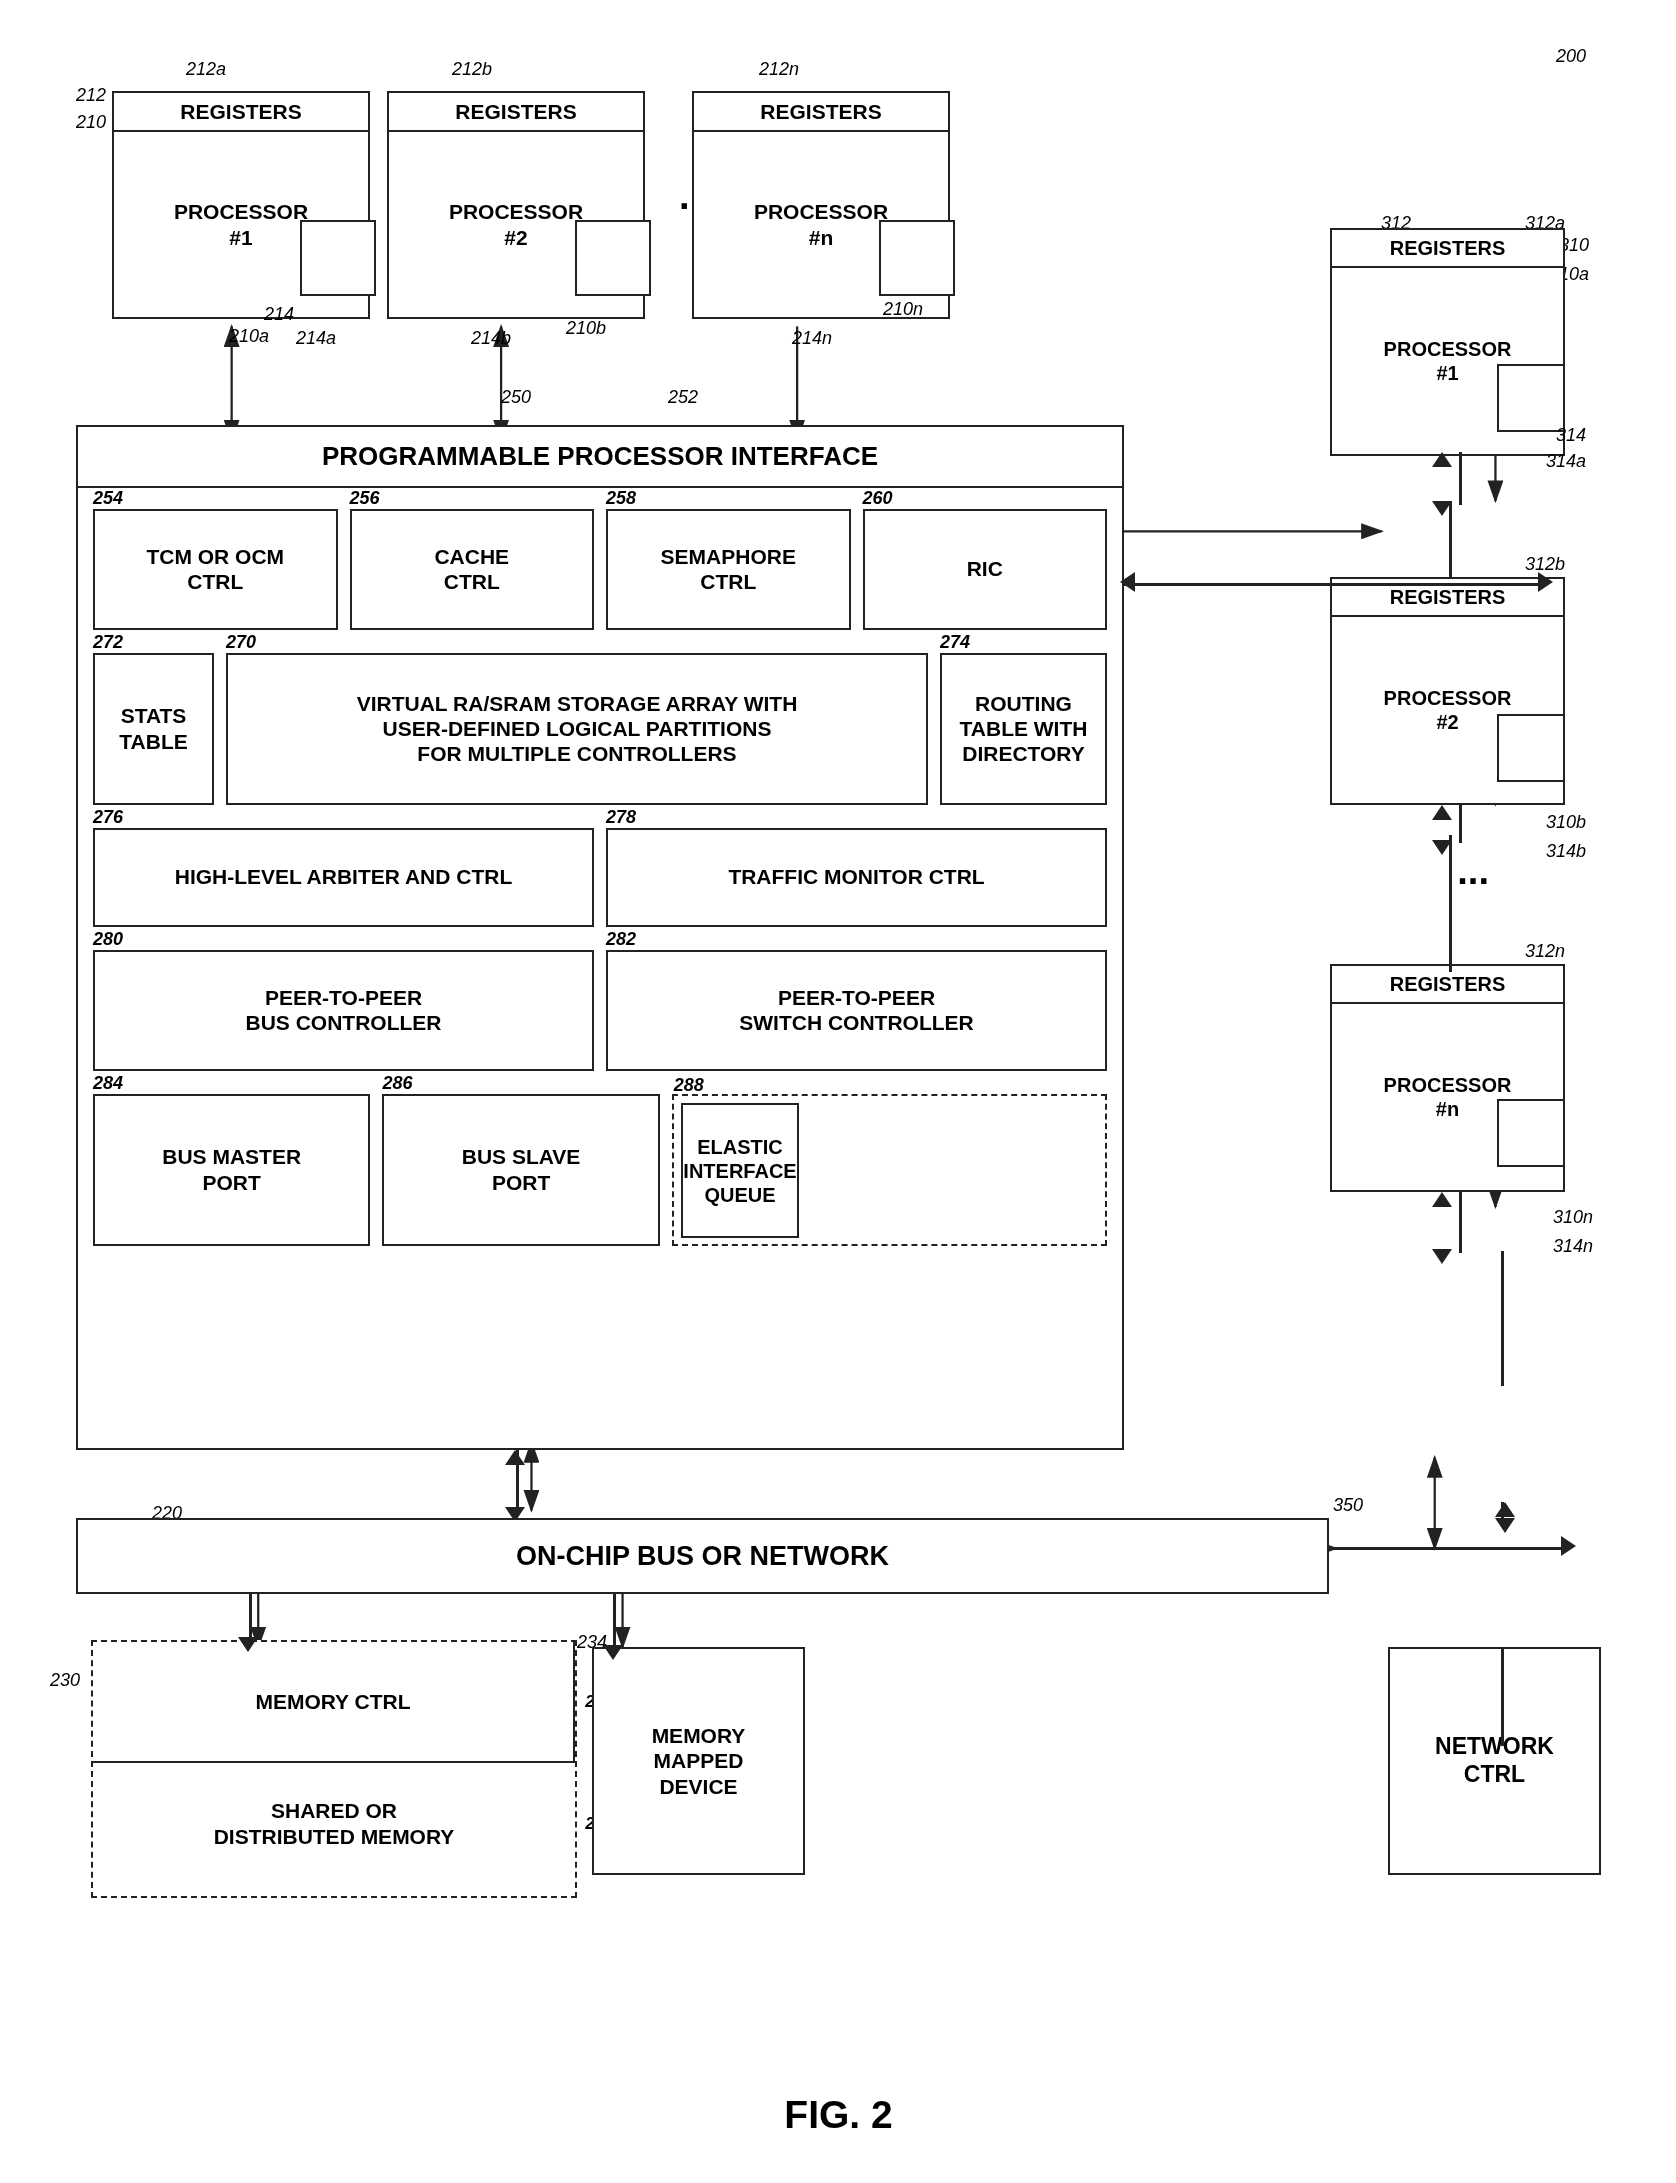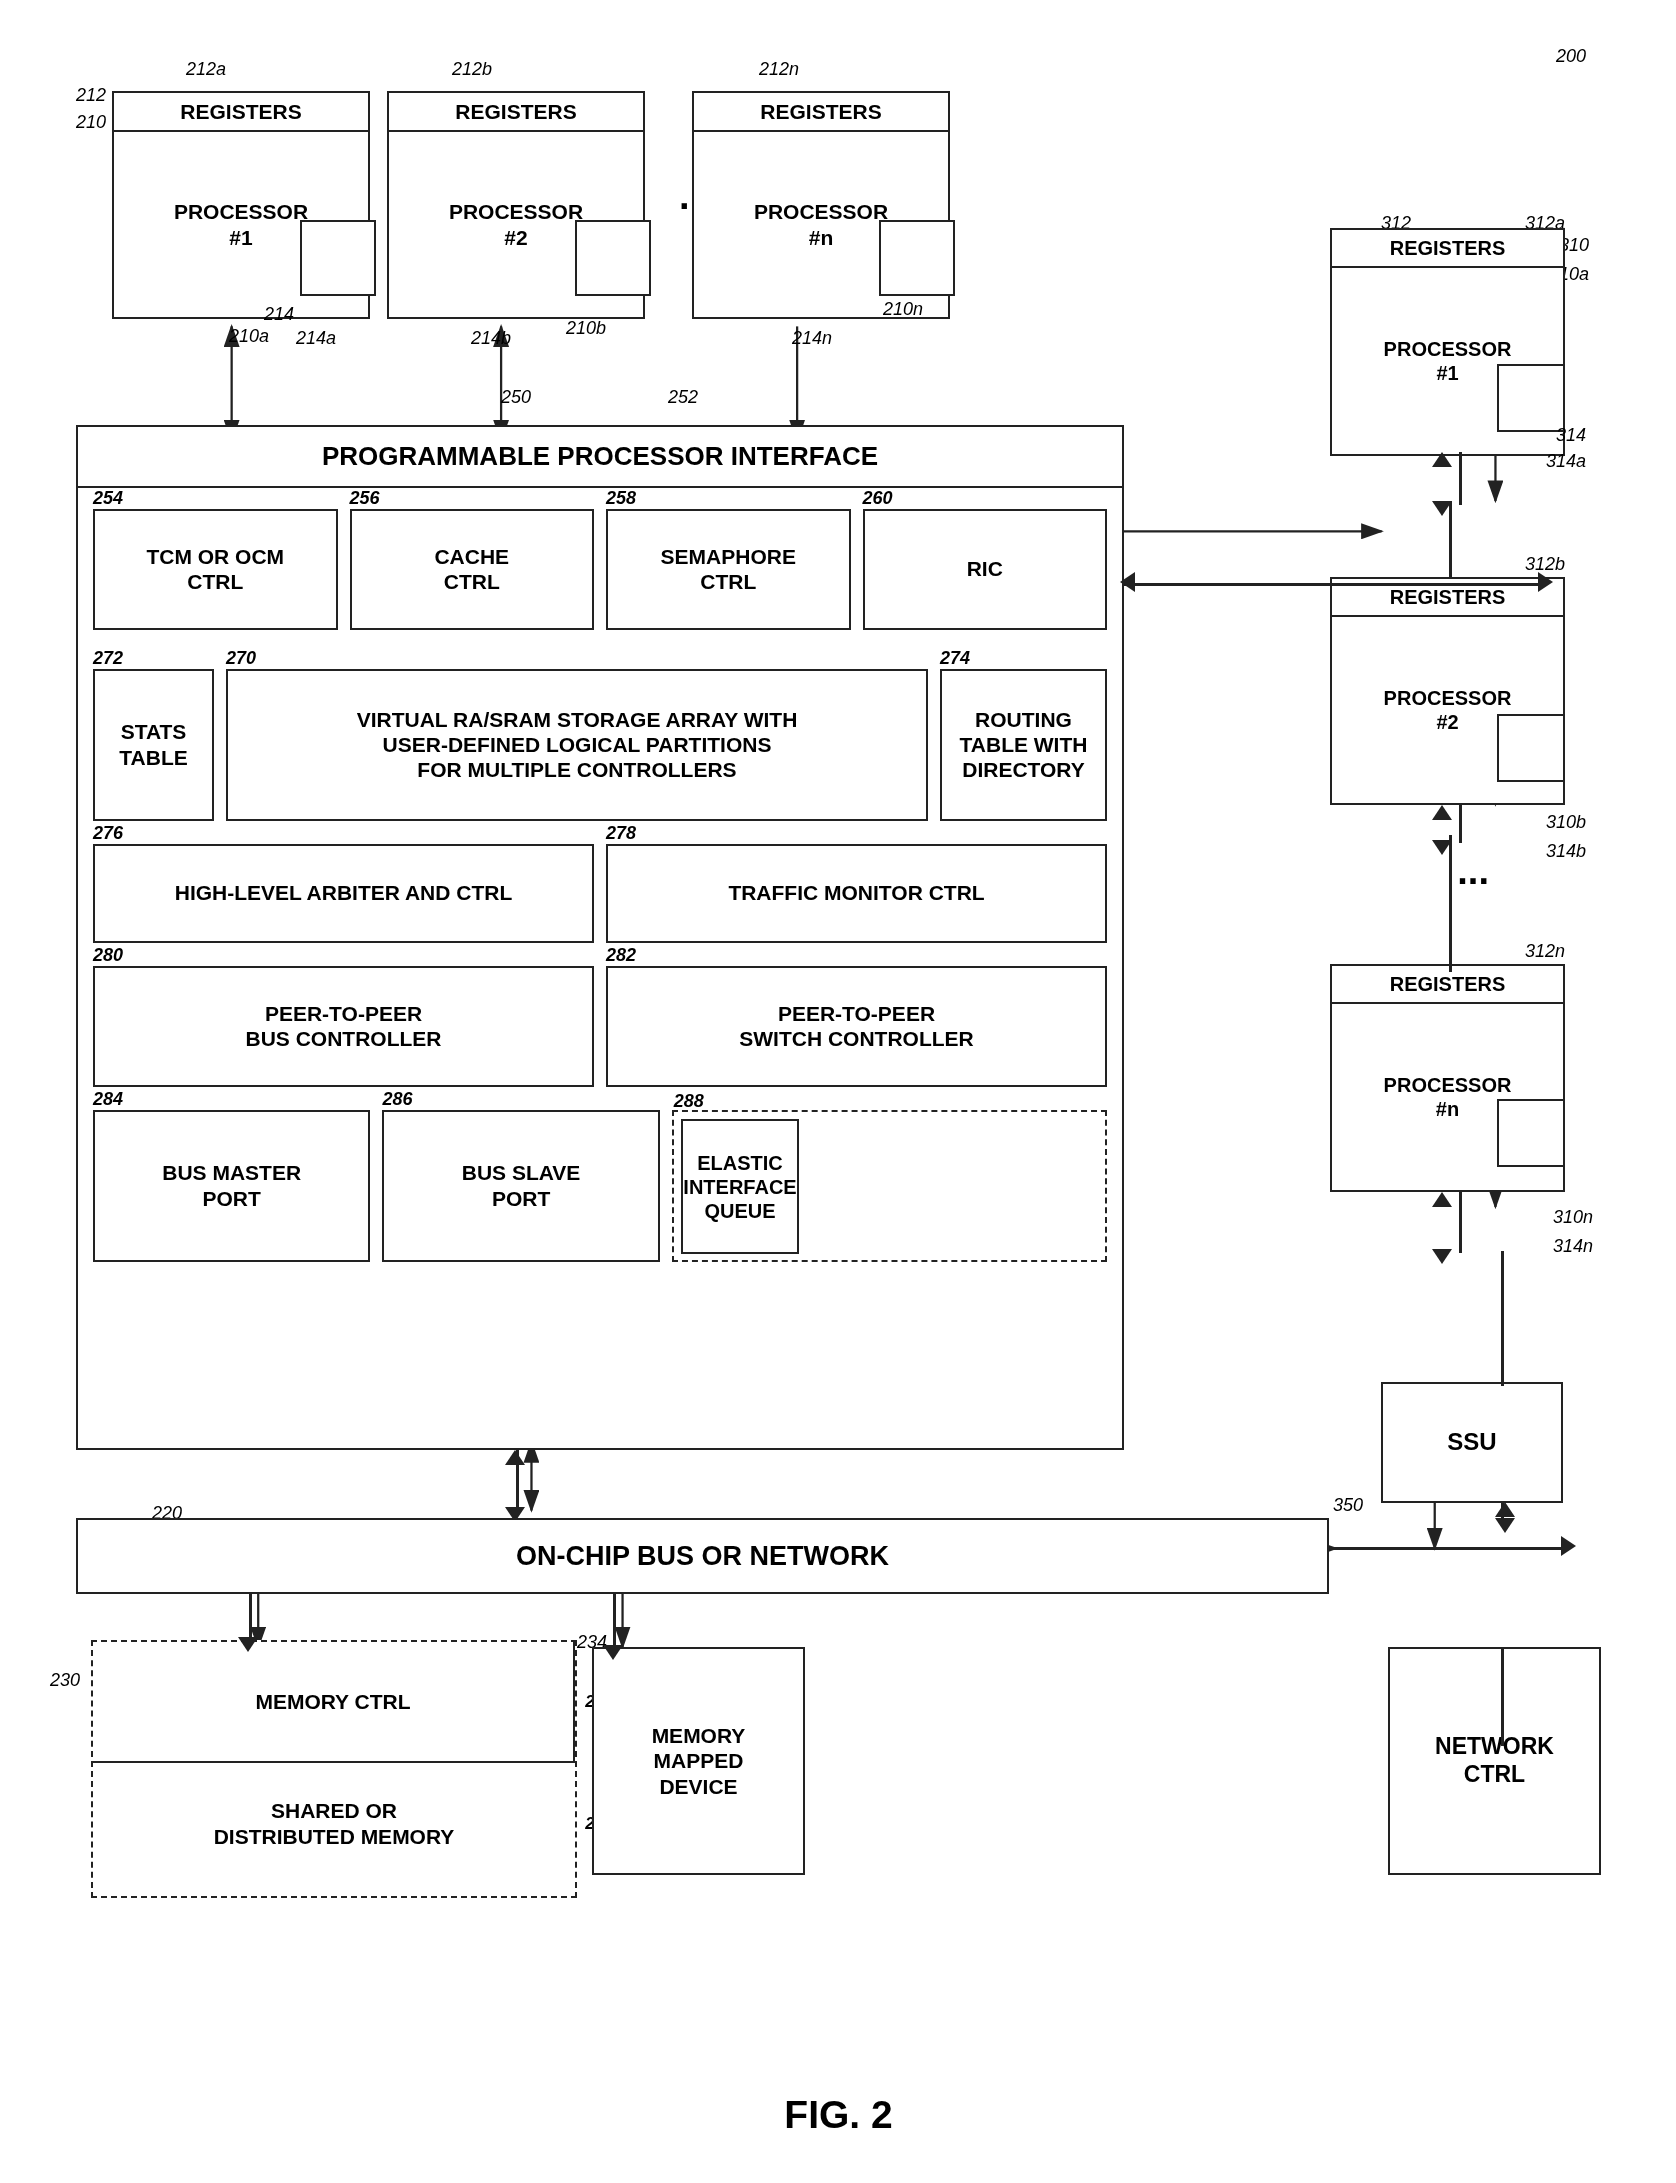--- a/index.html
+++ b/index.html
@@ -161,21 +161,21 @@
         <span style="position:absolute; top:-21px; left:0; font-size:18px; font-style:italic;">258</span>
         <div class="box" style="position:relative; width:100%; height:121px; font-size:21px;">SEMAPHORE<br>CTRL</div>
       </div>
 
       <div style="position:relative; flex:1;">
         <span style="position:absolute; top:-21px; left:0; font-size:18px; font-style:italic;">260</span>
         <div class="box" style="position:relative; width:100%; height:121px; font-size:21px;">RIC</div>
       </div>
     </div>
 
-    <div style="display:flex; width:100%; padding:39px 15px 0 15px; gap:12px; align-items:stretch;">
+    <div style="display:flex; width:100%; padding:23px 15px 0 15px; gap:12px; align-items:stretch;">
 
       <div style="position:relative; flex:0 0 121px;">
         <span style="position:absolute; top:-21px; left:0; font-size:18px; font-style:italic;">272</span>
         <div class="box" style="position:relative; width:100%; height:152px; font-size:21px;">STATS<br>TABLE</div>
       </div>
 
       <div style="position:relative; flex:1;">
         <span style="position:absolute; top:-21px; left:0; font-size:18px; font-style:italic;">270</span>
         <div class="box" style="position:relative; width:100%; height:152px; font-size:21px;">VIRTUAL RA/SRAM STORAGE ARRAY WITH<br>USER-DEFINED LOGICAL PARTITIONS<br>FOR MULTIPLE CONTROLLERS</div>
       </div>
@@ -254,21 +254,20 @@
   <span class="ref" style="top:1632px; left:577px;">234</span>
   <div class="box" style="left:592px; top:1647px; width:213px; height:228px; font-size:21px;">MEMORY<br>MAPPED<br>DEVICE</div>
 
   <div style="position:absolute; left:249px; top:1594px; width:3px; height:47px; background:#222;"></div>
   <div style="position:absolute; left:238px; top:1637px; width:0; height:0; border-left:10.6px solid transparent; border-right:10.6px solid transparent; border-top:15px solid #222;"></div>
 
   <div style="position:absolute; left:613px; top:1594px; width:3px; height:55px; background:#222;"></div>
   <div style="position:absolute; left:603px; top:1645px; width:0; height:0; border-left:10.6px solid transparent; border-right:10.6px solid transparent; border-top:15px solid #222;"></div>
 
   <span class="ref" style="top:1495px; left:1333px;">350</span>
-  <div class="box" style="right:114px; top:1382px; width:182px; height:121px; font-size:24px;">SSU</div>
 
   <div style="position:absolute; right:173px; top:1502px; width:3px; height:20px; background:#222;"></div>
   <div style="position:absolute; right:162px; top:1518px; width:0; height:0; border-left:10.6px solid transparent; border-right:10.6px solid transparent; border-top:15px solid #222;"></div>
   <div style="position:absolute; right:162px; top:1502px; width:0; height:0; border-left:10.6px solid transparent; border-right:10.6px solid transparent; border-bottom:15px solid #222;"></div>
 
   <span class="ref" style="top:1670px; right:121px;">222</span>
   <div class="box" style="right:76px; top:1647px; width:213px; height:228px; font-size:23px;">NETWORK<br>CTRL</div>
 
   <div style="position:absolute; left:1328px; top:1547px; width:235px; height:3px; background:#222;"></div>
   <div style="position:absolute; left:1561px; top:1536px; width:0; height:0; border-top:10.6px solid transparent; border-bottom:10.6px solid transparent; border-left:15px solid #222;"></div>

